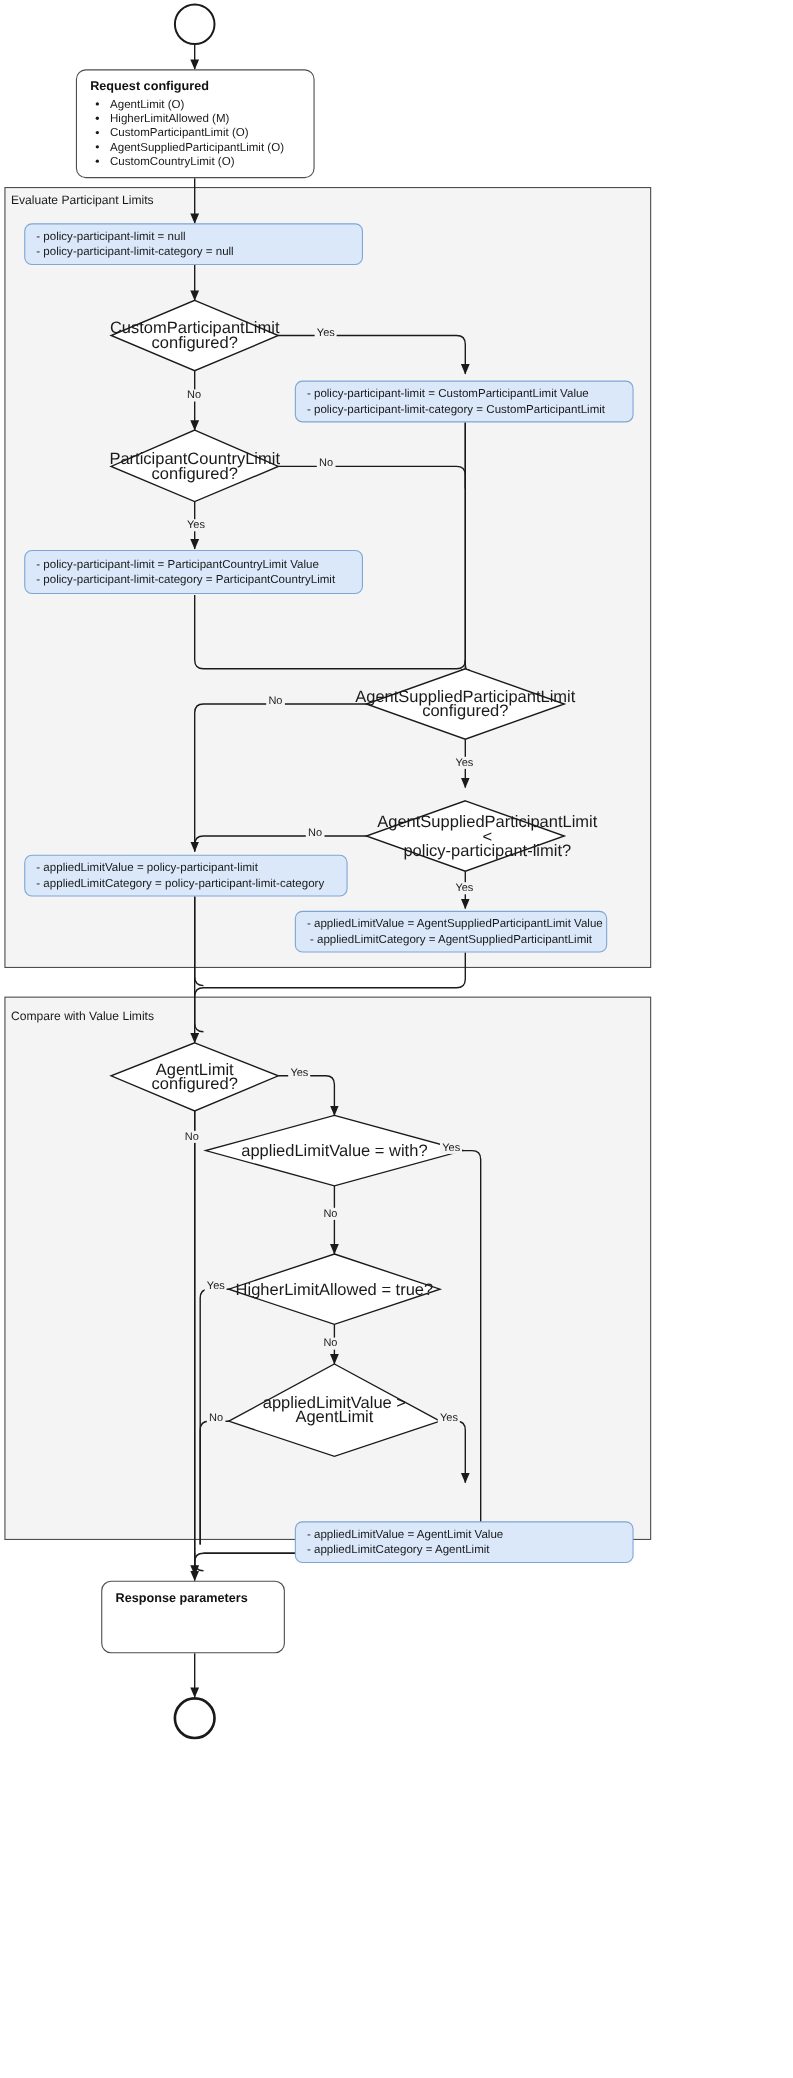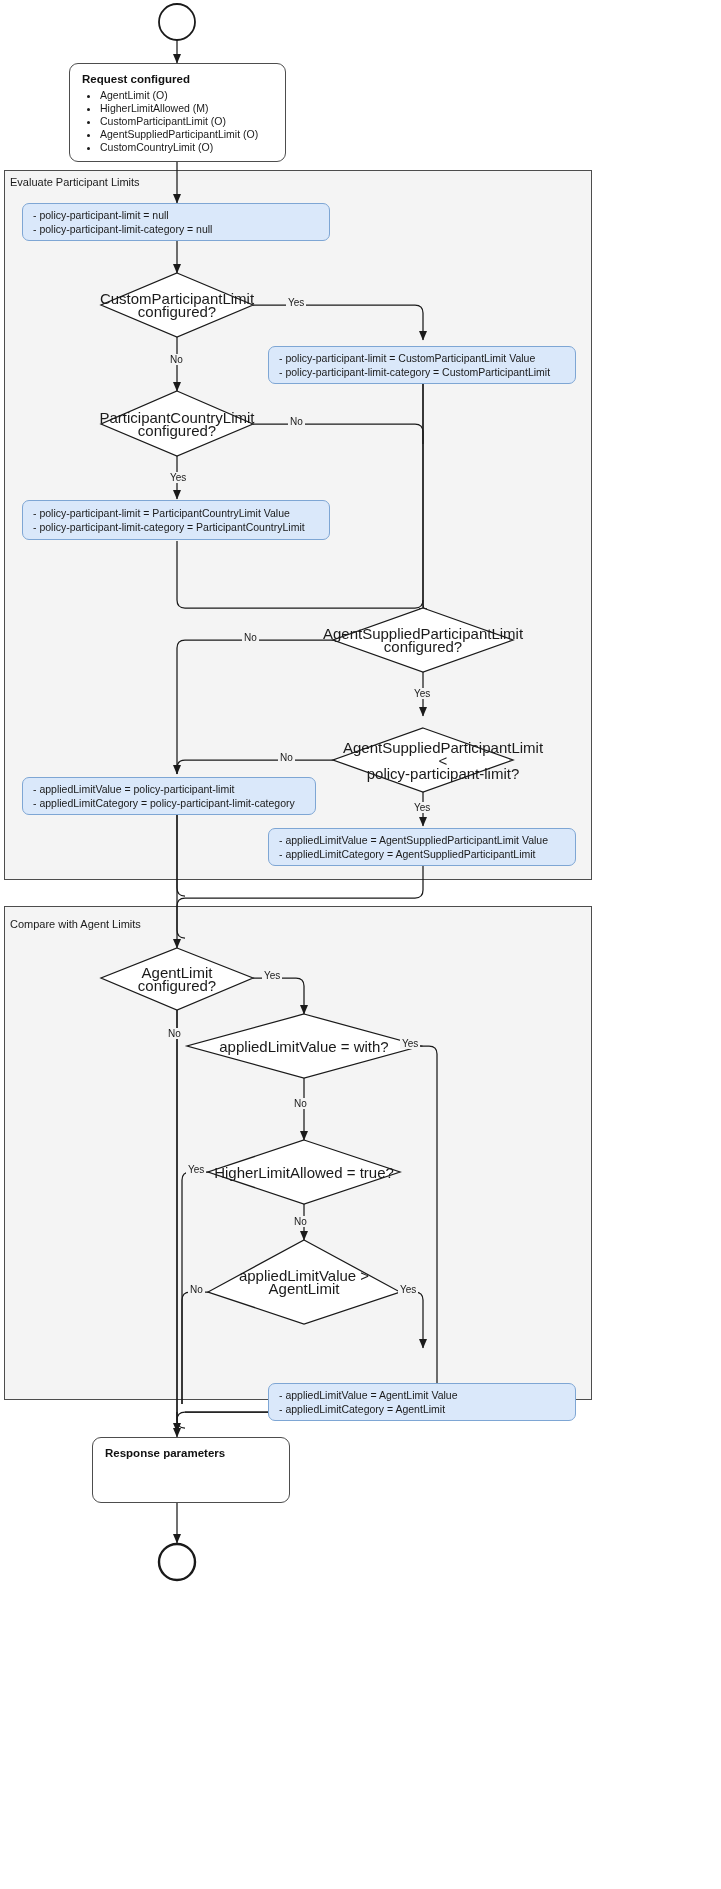--- a/index.html
+++ b/index.html
@@ -22,21 +22,21 @@
 </style>
 </head>
 <body>
 
 <div id="stage">
 
   <div class="lane" style="left:4px;top:170px;width:588px;height:710px;"></div>
   <div class="lane" style="left:4px;top:906px;width:588px;height:494px;"></div>
 
   <div class="lane-title" style="left:10px;top:176px;">Evaluate Participant Limits</div>
-  <div class="lane-title" style="left:10px;top:918px;">Compare with Agent Limits</div>
+  <div class="lane-title" style="left:10px;top:918px;">Compare with Value Limits</div>
 
   <svg id="wires" viewBox="0 0 721 1889">
     <defs>
       <marker id="ah" markerWidth="9" markerHeight="9" refX="7.2" refY="3.2" orient="auto">
         <path d="M0,0 L7.6,3.2 L0,6.4 z" fill="#1a1a1a"></path>
       </marker>
     </defs>
     <g fill="none" stroke="#1a1a1a" stroke-width="1.25">
 
       <path d="M177,40 L177,63" marker-end="url(#ah)"></path>
@@ -180,27 +180,27 @@
   <div class="node assign" style="left:268px;top:346px;width:308px;height:38px;">
     <div>- policy-participant-limit = CustomParticipantLimit Value</div>
     <div>- policy-participant-limit-category = CustomParticipantLimit</div>
   </div>
 
   <div class="node assign" style="left:22px;top:777px;width:294px;height:38px;">
     <div>- appliedLimitValue = policy-participant-limit</div>
     <div>- appliedLimitCategory = policy-participant-limit-category</div>
   </div>
 
-  <div class="node assign" style="left:268px;top:828px;width:308px;height:38px;">
+  <div class="node assign" style="left:268px;top:828px;width:284px;height:38px;text-align:center;">
     <div>- appliedLimitValue = AgentSuppliedParticipantLimit Value</div>
     <div>- appliedLimitCategory = AgentSuppliedParticipantLimit</div>
   </div>
 
   <div class="node assign" style="left:268px;top:1350px;width:308px;height:38px;margin-top:33px;">
     <div>- appliedLimitValue = AgentLimit Value</div>
     <div>- appliedLimitCategory = AgentLimit</div>
   </div>
 
-  <div class="node rnd" style="left:92px;top:1437px;width:198px;height:66px;">
+  <div class="node rnd" style="left:92px;top:1437px;width:167px;height:66px;">
     <div class="hdr">Response parameters</div>
   </div>
 
 </div>
 
 </body></html>

